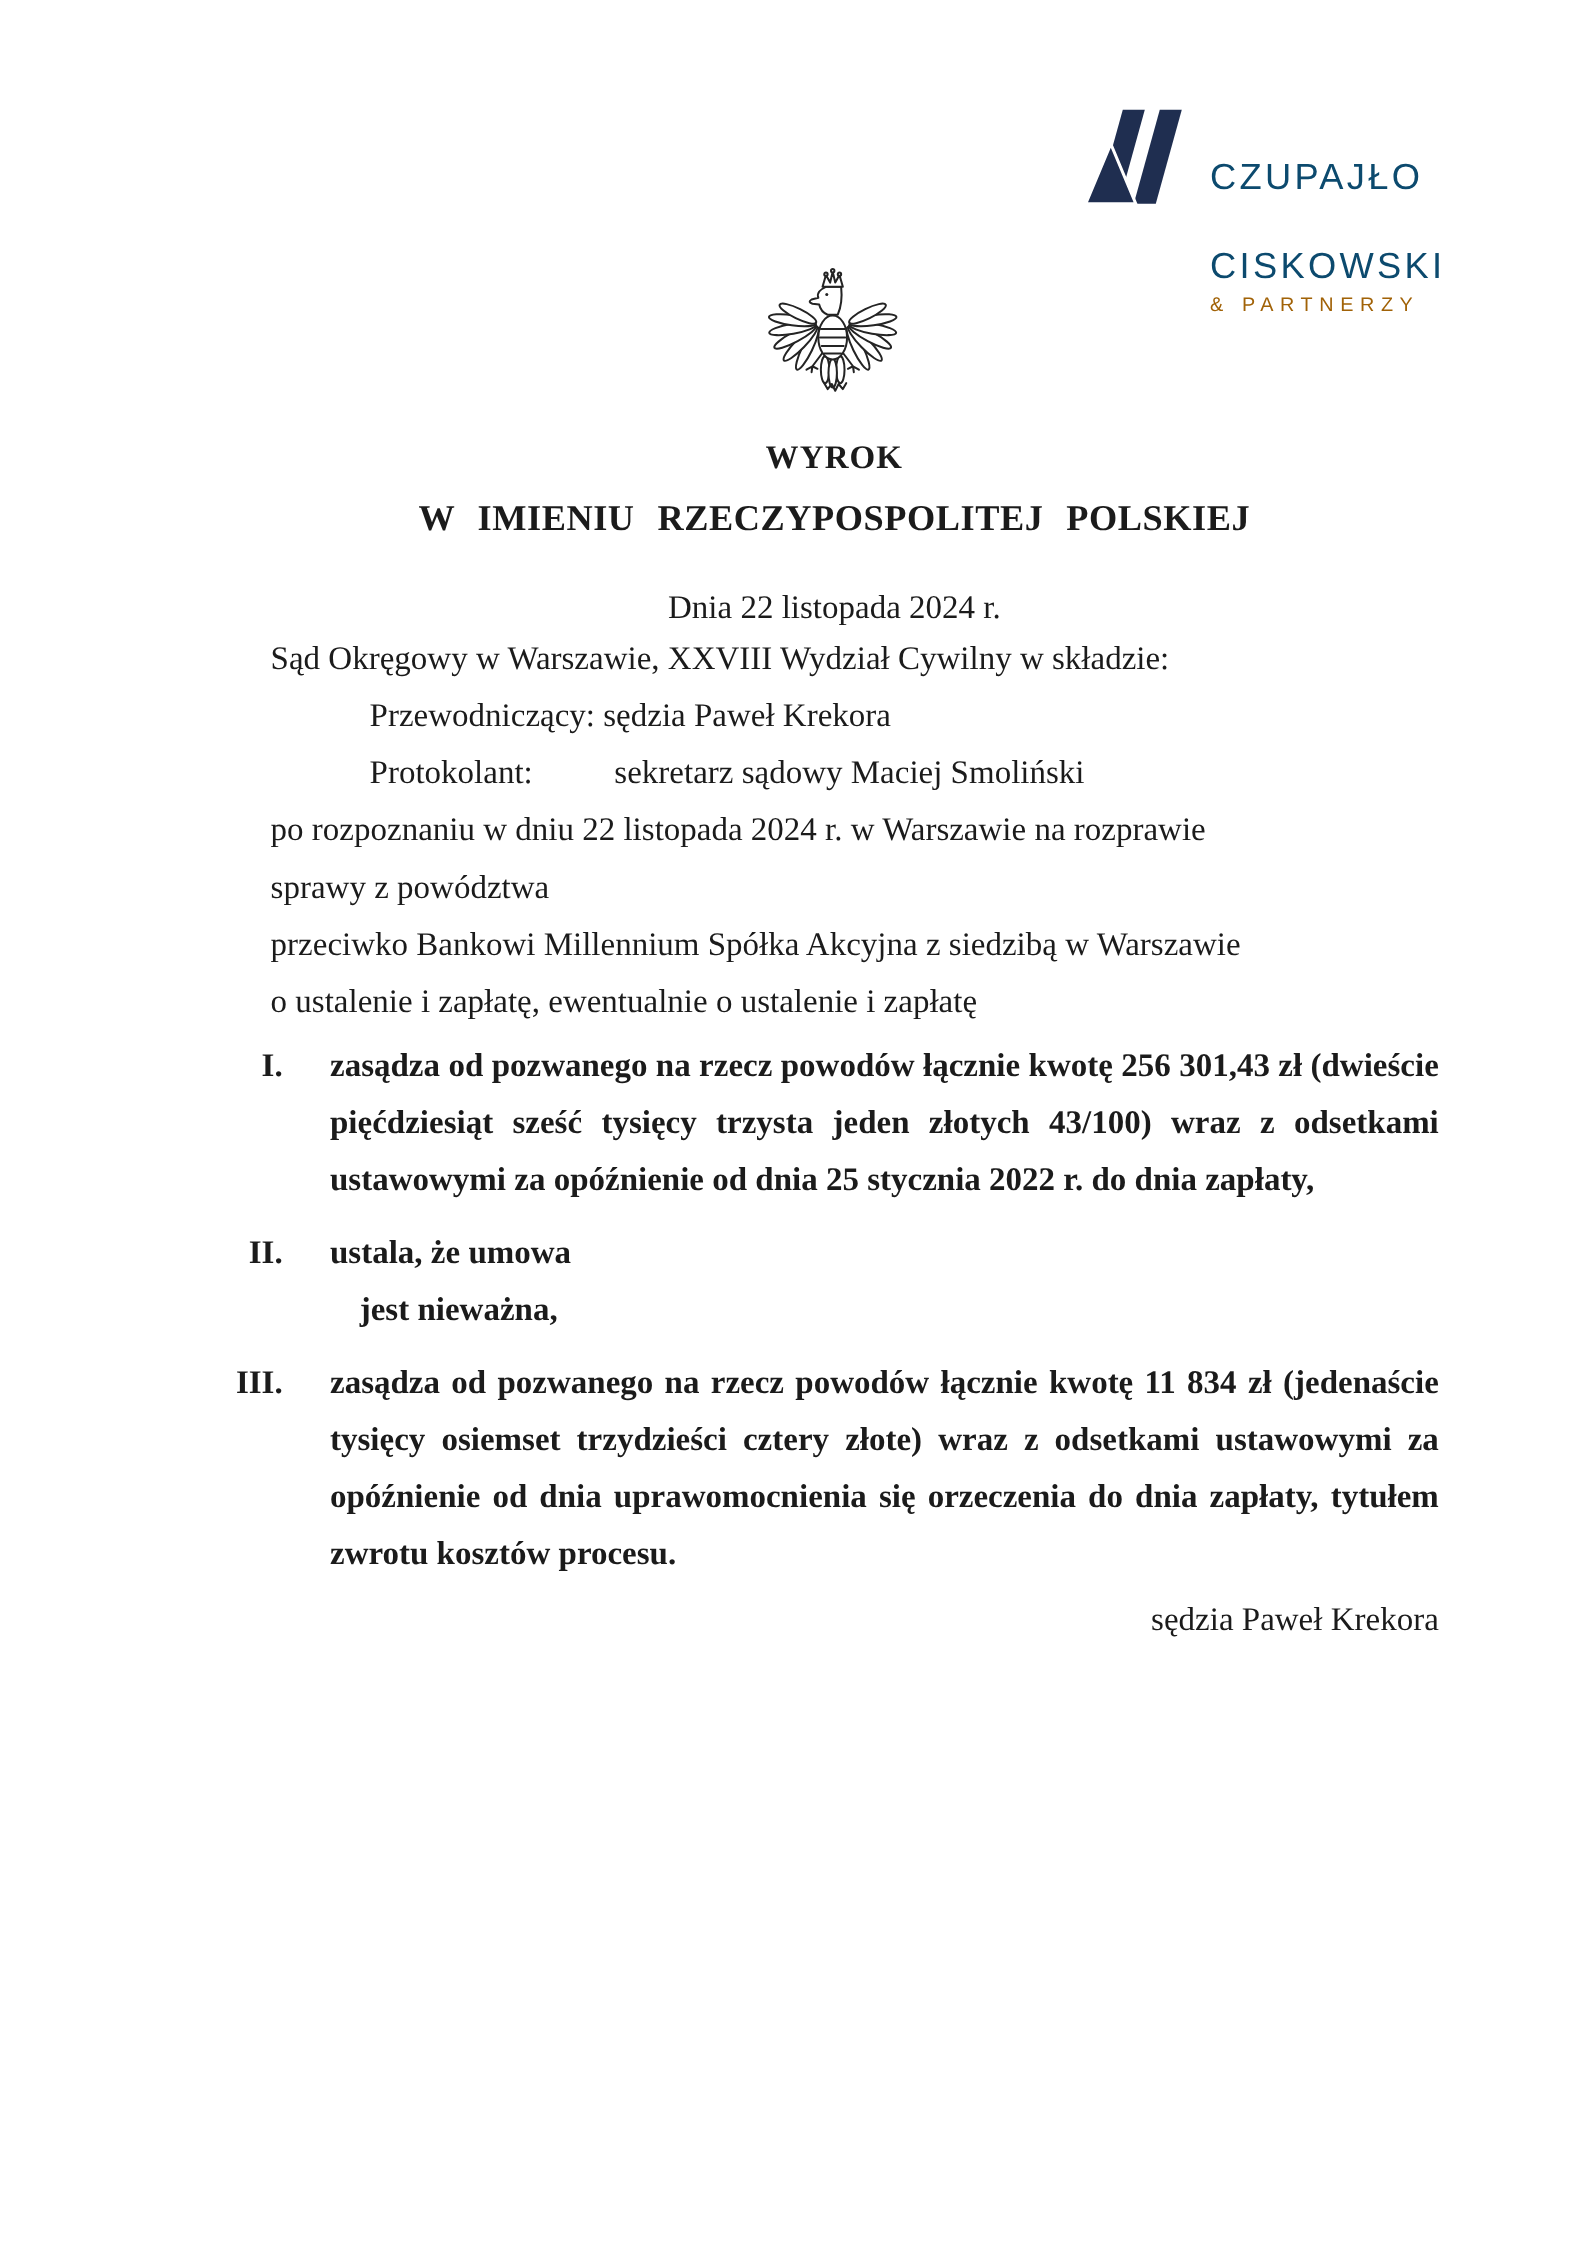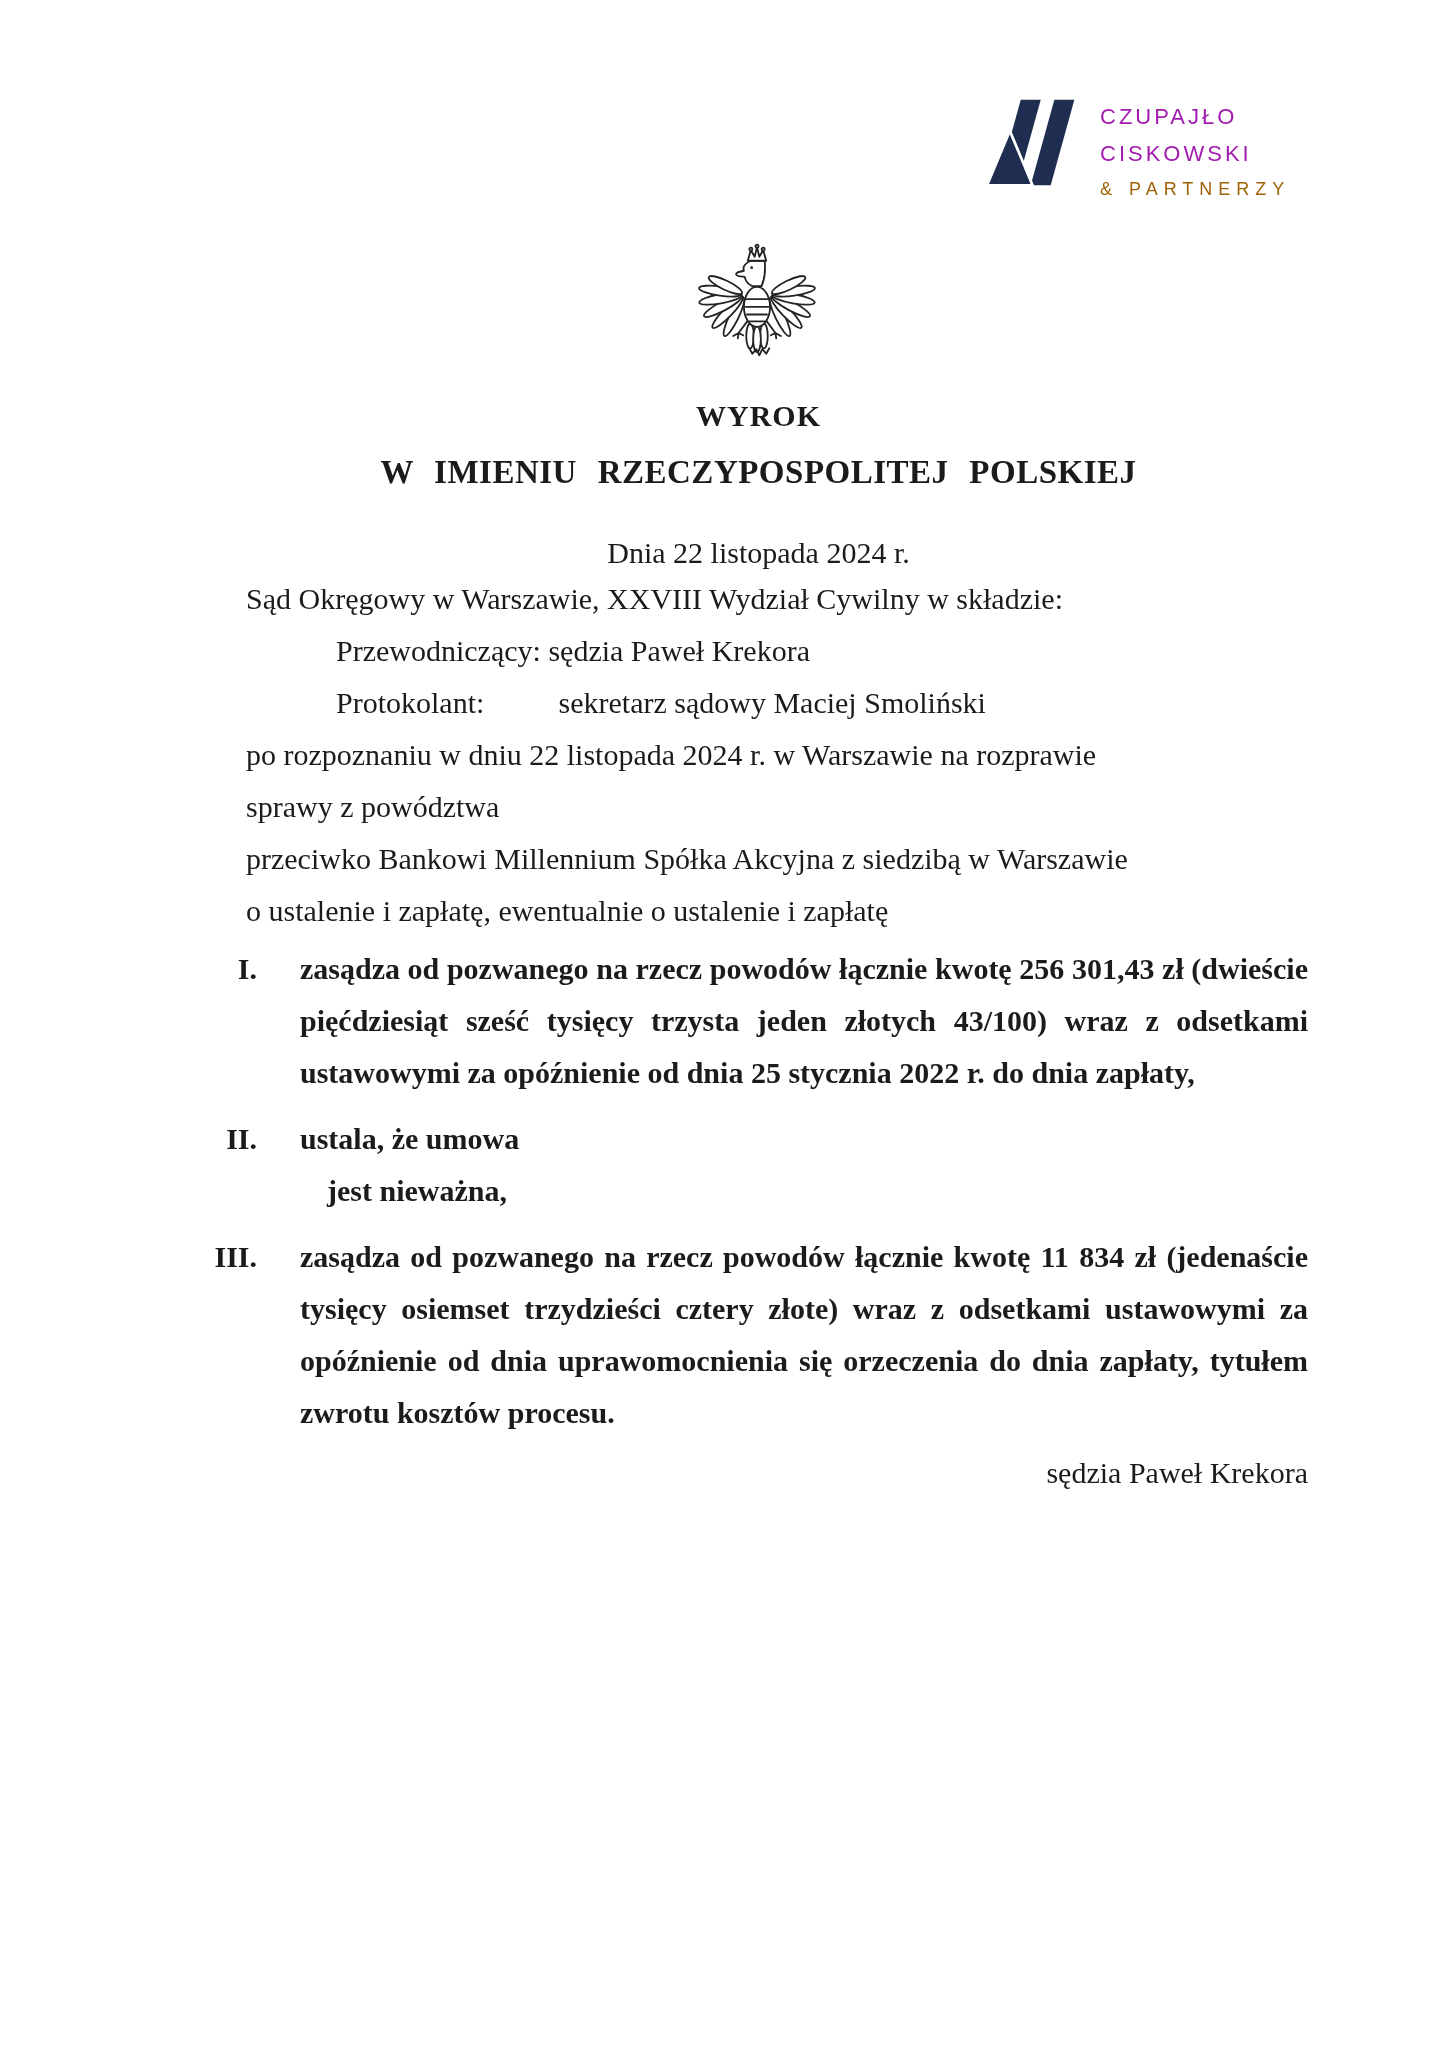--- a/index.html
+++ b/index.html
@@ -11,22 +11,22 @@
   }
   
   .sygn {
     position:absolute; left:209px; top:172px;
     font-size:30px; line-height:34px;
   }
   .logo { position:absolute; left:978px; top:98px; display:flex; align-items:flex-start; }
   .logo-mark { width:100px; height:96px; flex:none; }
   .logo-text { margin-left:22px; font-family:"Liberation Sans", sans-serif; }
   .logo-line1, .logo-line2 {
-    font-size:22px; line-height:37px; font-weight:500;
-    letter-spacing:3px; color:#a21caf; white-space:nowrap;
+    font-size:33px; line-height:37px; font-weight:500;
+    letter-spacing:3px; color:#0c4a6e; white-space:nowrap;margin-top:44px;
   }
   .logo-line3 {
     margin-top:7px; font-size:18px; line-height:20px;
     letter-spacing:6px; color:#a16207; white-space:nowrap;
   }
   
   .emblem { position:absolute; left:694px; top:232px; width:126px; height:142px; }
   .emblem svg { width:100%; height:100%; }
   
   .main {

